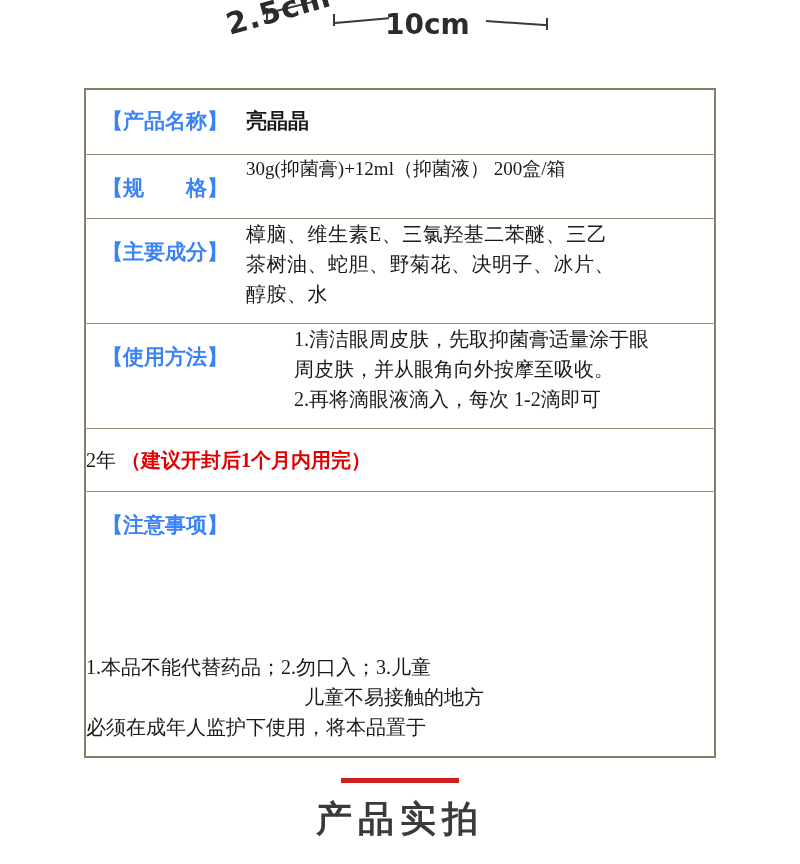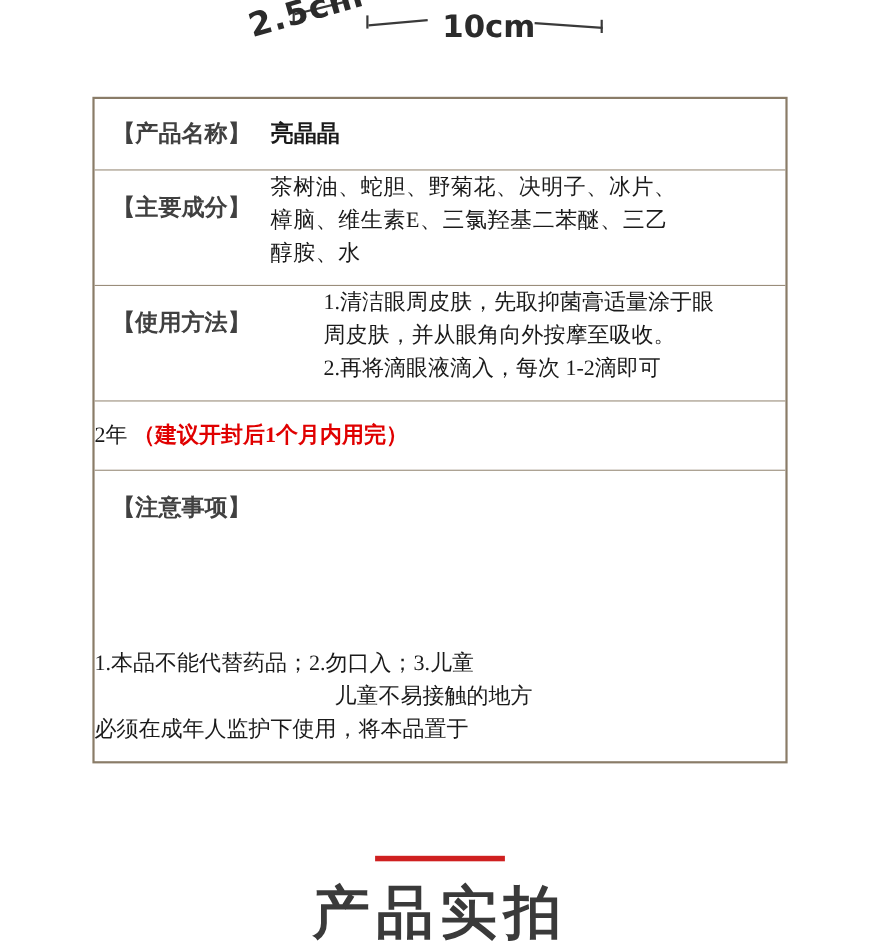--- a/index.html
+++ b/index.html
@@ -32,21 +32,21 @@
   }
   .dim-25 {
     left: 222px;
     top: 8px;
     font-size: 30px;
     transform: rotate(-16deg);
     transform-origin: left top;
     letter-spacing: 1px;
   }
   .dim-10 {
-    left: 402px;
+    left: 385px;
     top: 8px;
     font-size: 28px;
     letter-spacing: 0px;
   }
   .tick {
     position: absolute;
     background: #3a3a3a;
   }
   .tick-a { 
     left: 268px; top: 12px; width: 46px; height: 2px;
@@ -87,21 +87,21 @@
   }
   .row:last-child {
     border-bottom: none;
     flex-direction: column;
   }
   .row-label {
     flex: 0 0 160px;
     padding: 18px 6px 14px 16px;
     box-sizing: border-box;
     font-size: 21px;
-    color: #404040;
+    color: #3b82f6;
     font-weight: bold;
     display: flex;
     align-items: flex-start;
     line-height: 1.5;
     white-space: nowrap;
   }
   .row-value {
     flex: 1 1 auto;
     padding: 0 12px 14px 0;
     box-sizing: border-box;
@@ -137,21 +137,21 @@
     text-align: center;
   }
   .footer-rule {
     width: 118px;
     height: 5px;
     background: #cf2020;
     margin: 0 auto 12px auto;
   }
   .footer-title {
     font-family: Liberation Serif, serif;
-    font-size: 52px;
+    font-size: 36px;
     font-weight: bold;
     color: #3a3a3a;
     letter-spacing: 6px;
   }
 </style>
 </head>
 <body>
 
 <div class="dims">
   <div class="tick tick-f"></div>
@@ -164,26 +164,30 @@
   <div class="tick tick-e"></div>
 </div>
 
 <div class="spec-table">
 
   <div class="row row-name">
     <div class="row-label">【产品名称】</div>
     <div class="row-value">亮晶晶</div>
   </div>
 
+  <div class="row row-spec">
+    <div class="row-label">【规　　格】</div>
+    <div class="row-value">30g(抑菌膏)+12ml（抑菌液） 200盒/箱</div>
+  </div>
 
   <div class="row row-ingredients">
     <div class="row-label">【主要成分】</div>
     <div class="row-value">
+      <span class="line">樟脑、维生素E、三氯羟基二苯醚、三乙</span>
       <span class="line">茶树油、蛇胆、野菊花、决明子、冰片、</span>
-      <span class="line">樟脑、维生素E、三氯羟基二苯醚、三乙</span>
       <span class="line">醇胺、水</span>
     </div>
   </div>
 
   <div class="row row-usage">
     <div class="row-label">【使用方法】</div>
     <div class="row-value">
       <span class="line">1.清洁眼周皮肤，先取抑菌膏适量涂于眼</span>
       <span class="line">周皮肤，并从眼角向外按摩至吸收。</span>
       <span class="line">2.再将滴眼液滴入，每次 1-2滴即可</span>

